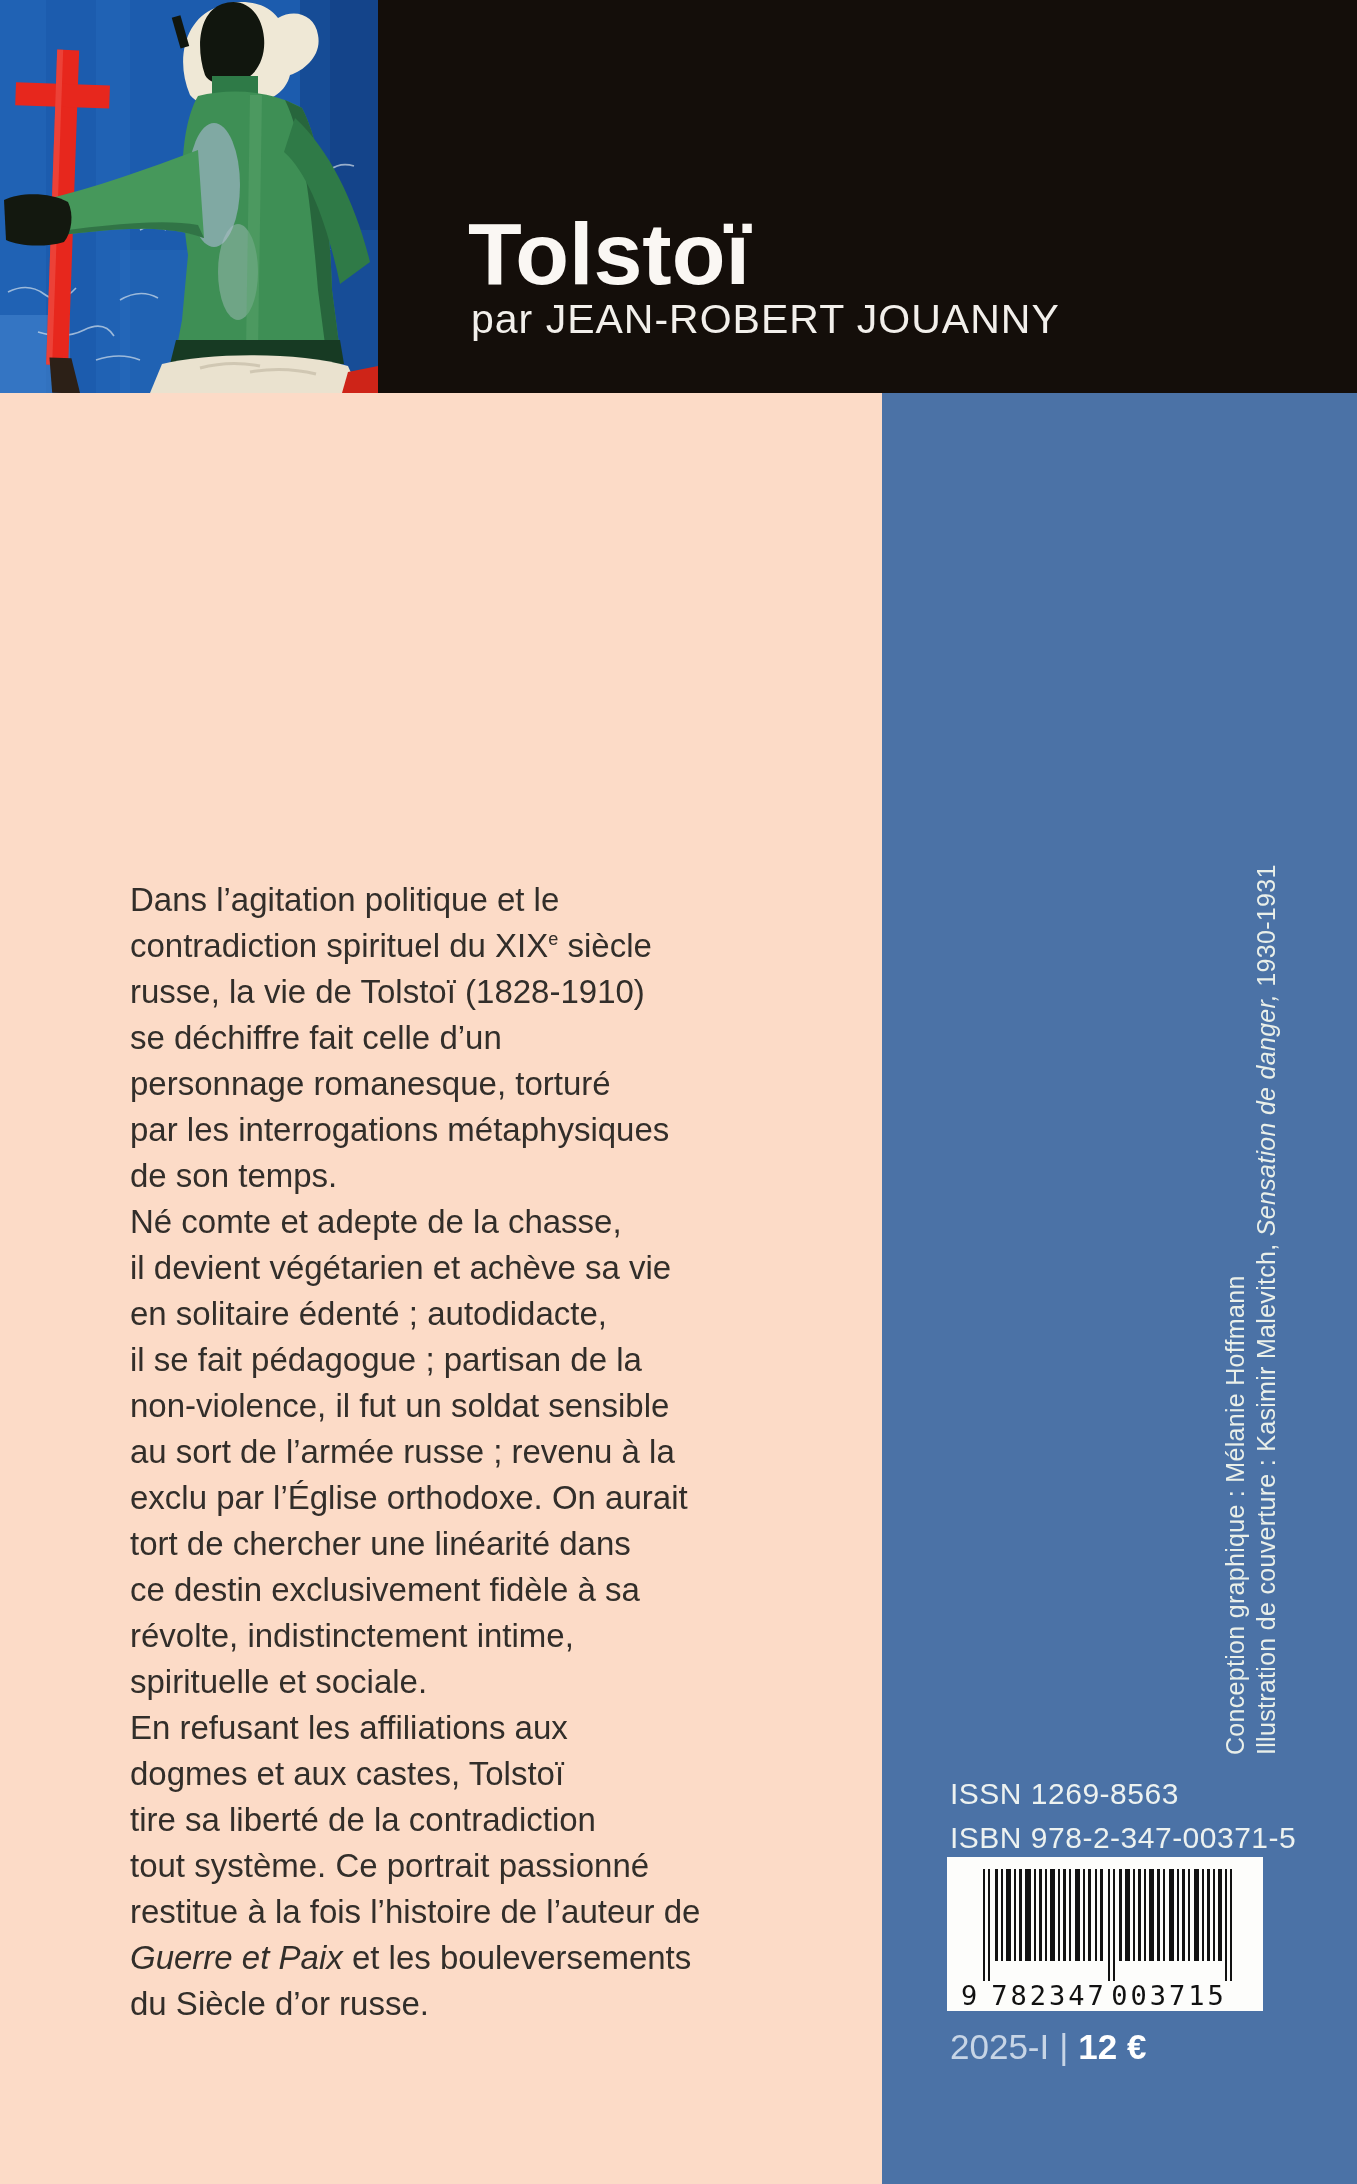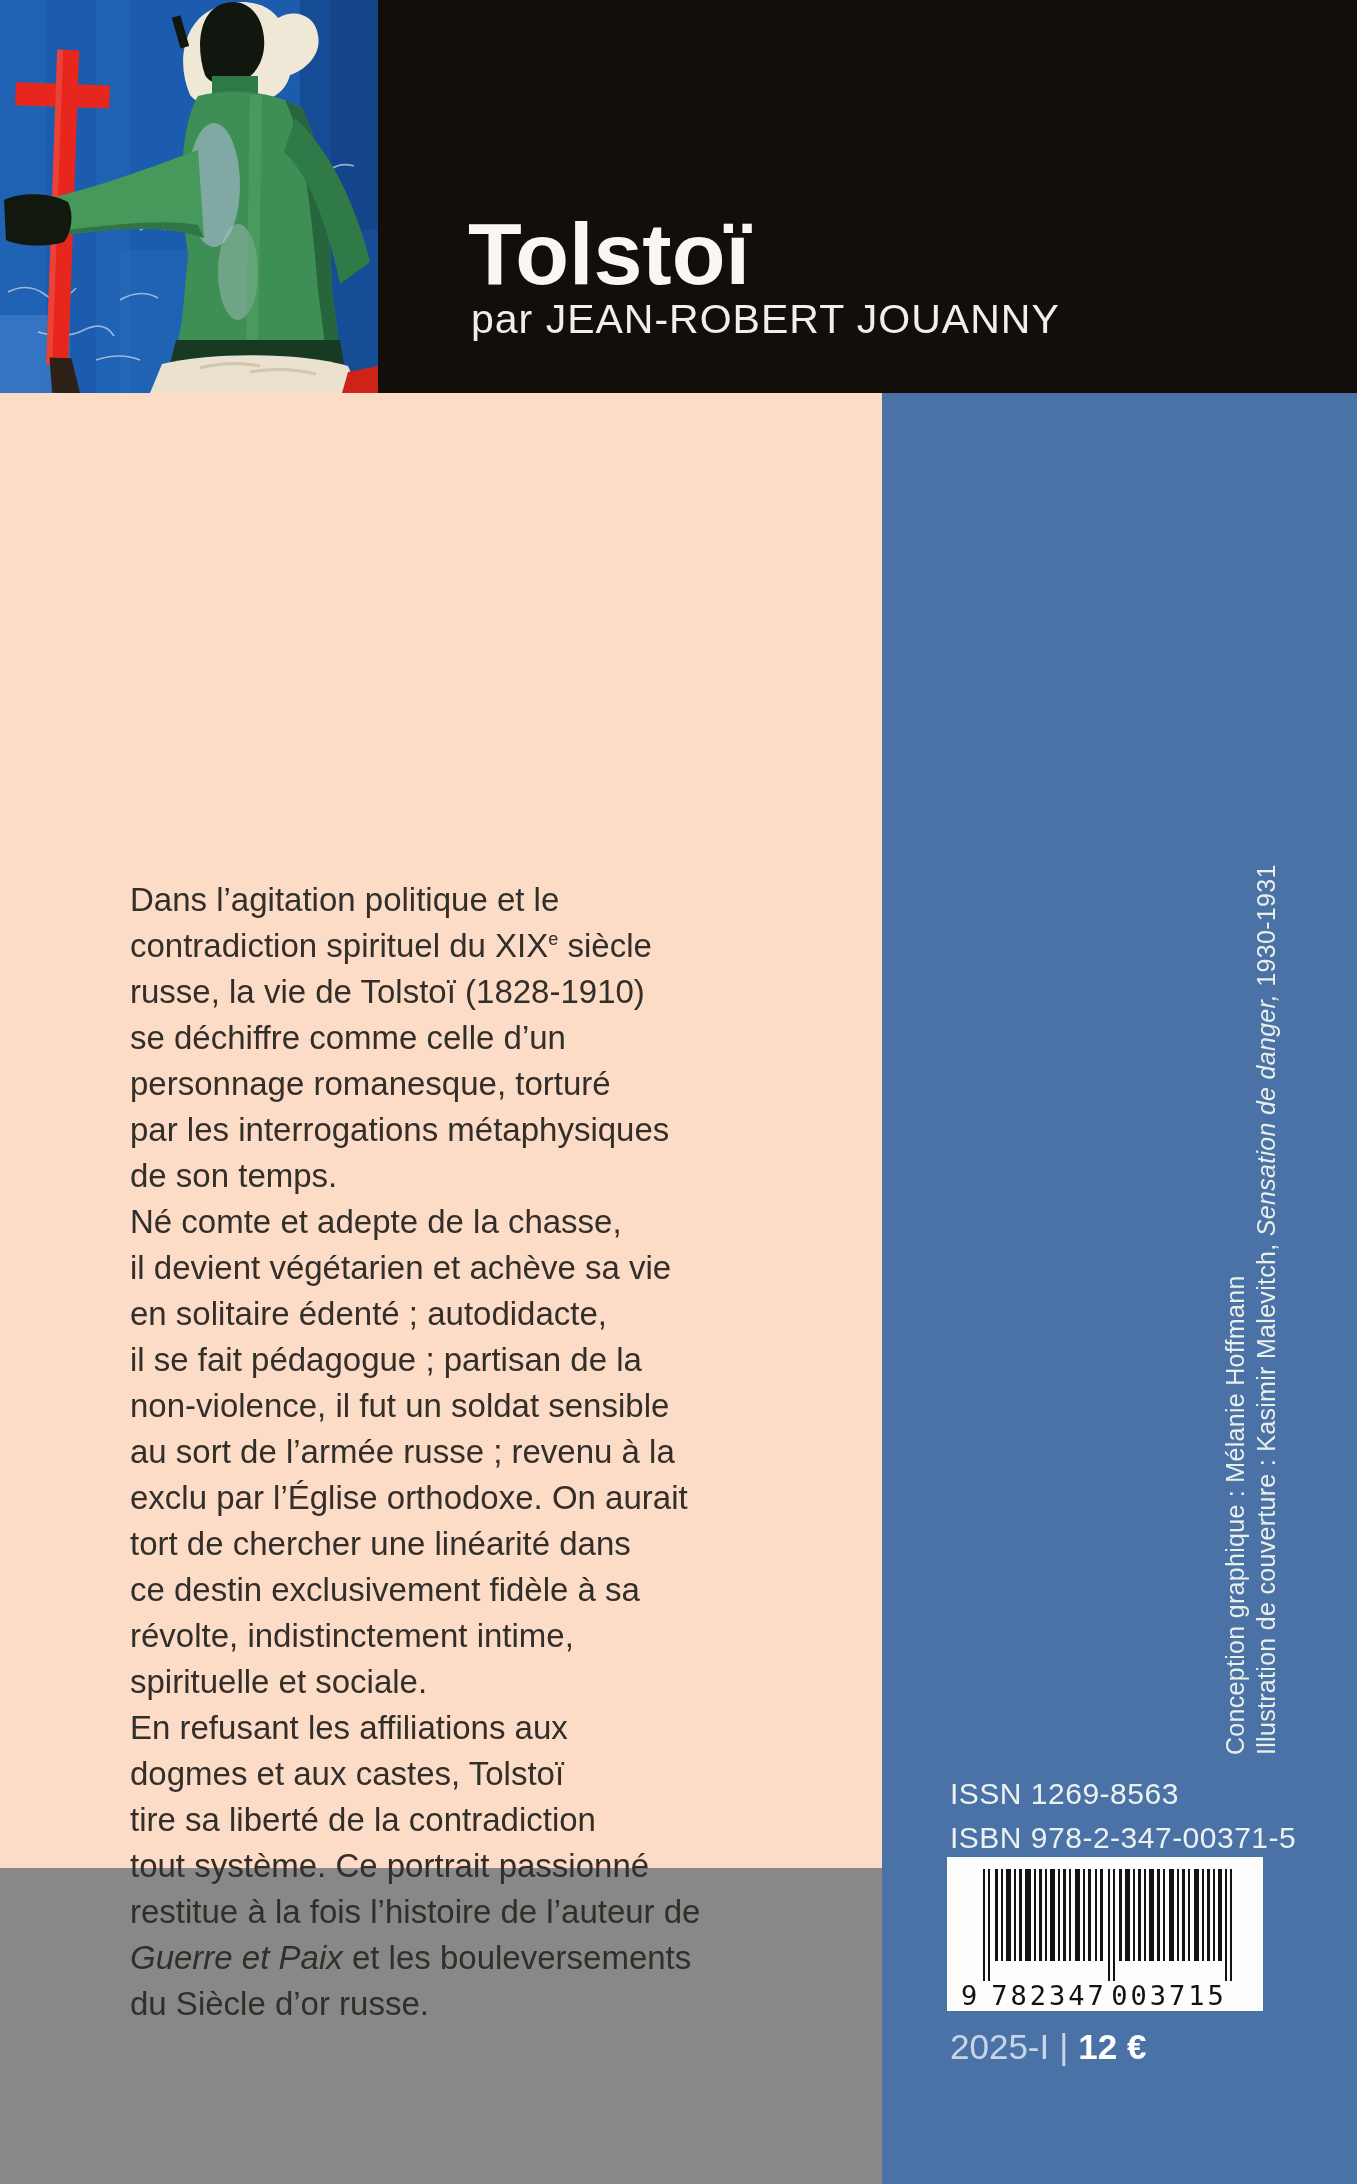--- a/index.html
+++ b/index.html
@@ -8,21 +8,21 @@
 
   
   .header-band{position:absolute;left:0;top:0;width:1357px;height:393px;background:#140e0a;padding-left:11px;}
   .painting{position:absolute;left:0;top:0;width:378px;height:393px;display:block;}
   .title{position:absolute;left:468px;top:210px;font-size:88px;font-weight:700;
          color:#faf7f3;letter-spacing:0;line-height:1;}
   .subtitle{position:absolute;left:471px;top:299px;font-size:41px;font-weight:400;
          color:#f2efeb;letter-spacing:1px;line-height:1;}
 
   
-  .pink-panel{position:absolute;left:0;top:393px;width:882px;height:1475px;background:#fcdbc7;}
+  .pink-panel{position:absolute;left:0;top:393px;width:882px;height:1791px;background:#fcdbc7;}
   .synopsis{position:absolute;left:130px;top:484px;width:740px;
             font-size:33px;line-height:46px;color:#322e2a;font-weight:400;}
   .synopsis .tl{height:46px;white-space:nowrap;}
   .synopsis sup{font-size:.55em;line-height:0;vertical-align:super;}
   .it{font-style:italic;}
 
   
   .blue-panel{position:absolute;left:882px;top:393px;width:475px;height:1791px;background:#4b72a6;}
   .credits{position:absolute;left:812px;top:1263px;width:900px;height:84px;
            transform:rotate(-90deg);font-size:25px;line-height:31px;color:#e9efe9;
@@ -95,21 +95,21 @@
 
     <div class="title">Tolstoï</div>
     <div class="subtitle">par JEAN-ROBERT JOUANNY</div>
   </div>
 
   <div class="pink-panel">
     <div class="synopsis">
         <div class="tl"><span>Dans l’agitation politique et le</span></div>
         <div class="tl"><span>contradiction spirituel du XIX</span><sup>e</sup><span> siècle</span></div>
         <div class="tl"><span>russe, la vie de Tolstoï (1828-1910)</span></div>
-        <div class="tl"><span>se déchiffre comme celle d’un</span></div>
+        <div class="tl"><span>se déchiffre fait celle d’un</span></div>
         <div class="tl"><span>personnage romanesque, torturé</span></div>
         <div class="tl"><span>par les interrogations métaphysiques</span></div>
         <div class="tl"><span>de son temps.</span></div>
         <div class="tl"><span>Né comte et adepte de la chasse,</span></div>
         <div class="tl"><span>il devient végétarien et achève sa vie</span></div>
         <div class="tl"><span>en solitaire édenté ; autodidacte,</span></div>
         <div class="tl"><span>il se fait pédagogue ; partisan de la</span></div>
         <div class="tl"><span>non-violence, il fut un soldat sensible</span></div>
         <div class="tl"><span>au sort de l’armée russe ; revenu à la</span></div>
         <div class="tl"><span>exclu par l’Église orthodoxe. On aurait</span></div>

